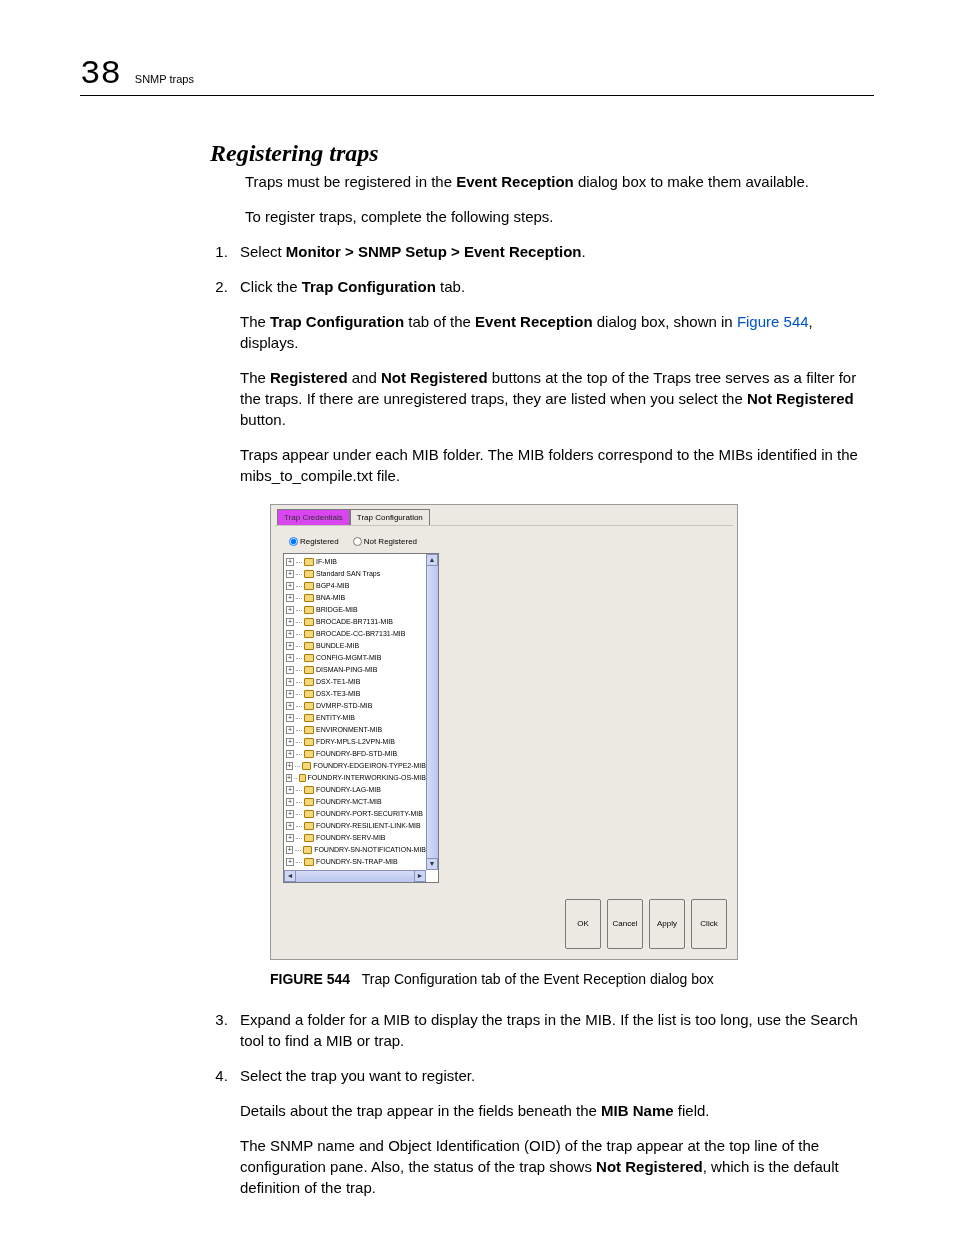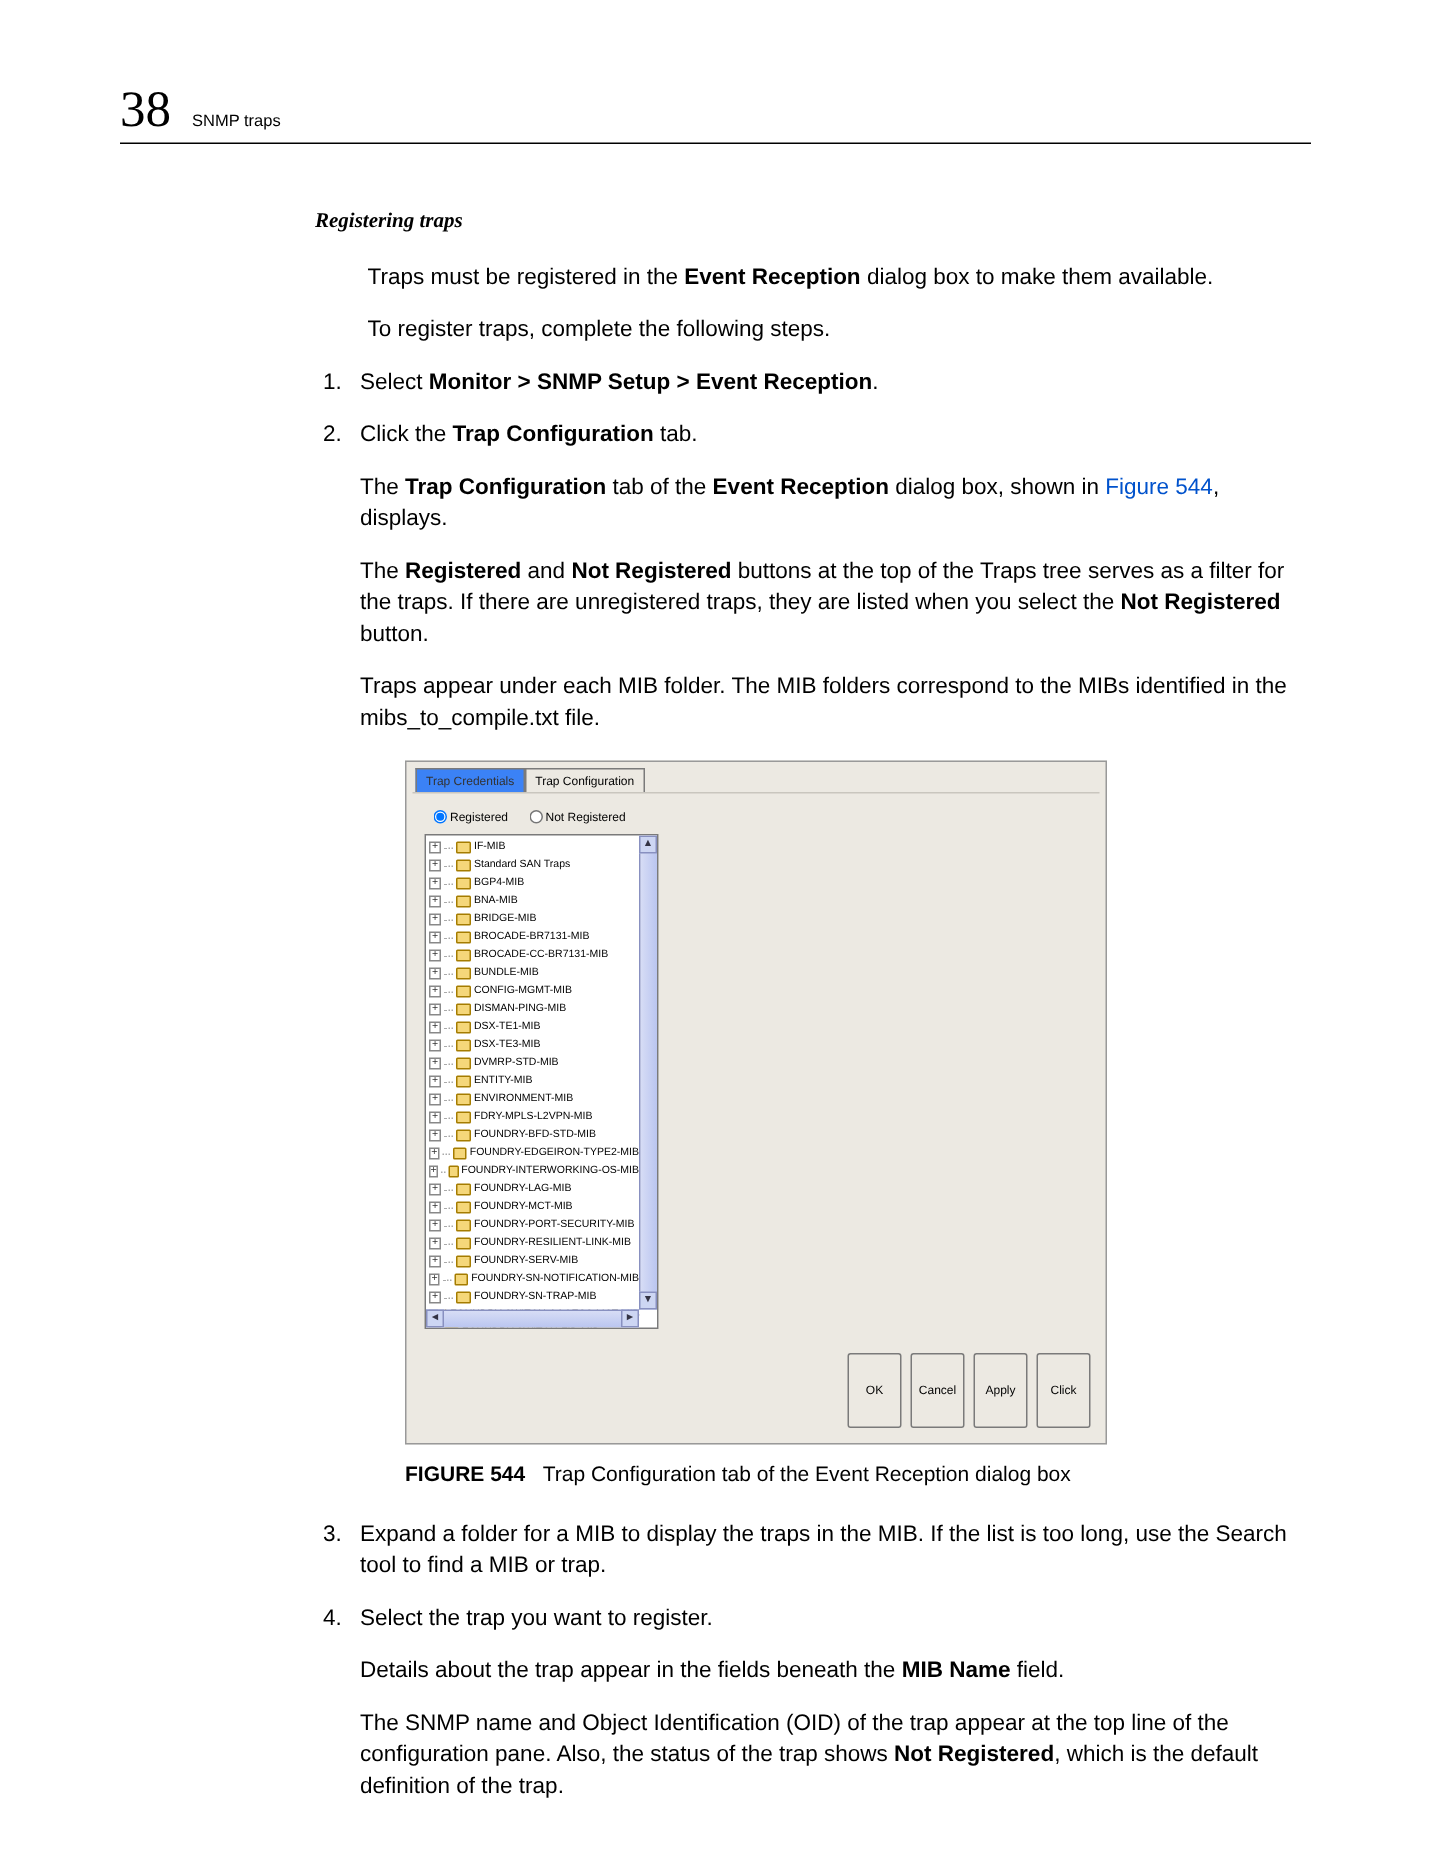--- a/index.html
+++ b/index.html
@@ -17,33 +17,33 @@
     display: flex;
     align-items: baseline;
     border-bottom: 1px solid #000;
     padding-bottom: 2px;
     margin-bottom: 44px;
   }
   .page-number {
     font-size: 34px;
     font-weight: 400;
     margin-right: 14px;
-    font-family: Liberation Serif, serif;
+    font-family: Liberation Mono, monospace;
   }
   .header-title {
     font-size: 11px;
   }
   .content {
     margin-left: 130px;
   }
   .section-title {
     font-style: italic;
     font-weight: bold;
-    font-size: 14px;
-    margin-bottom: 18px;
+    font-size: 24px;
+    margin-bottom: 4px;
     font-family: "Times New Roman", serif;
   }
   .para {
     font-size: 15px;
     line-height: 1.4;
     margin-bottom: 14px;
     margin-left: 35px;
   }
   .bold { font-weight: bold; }
   ol.steps {
@@ -79,21 +79,21 @@
     font-size: 8px;
   }
   .tab {
     border: 1px solid #7a7a7a;
     border-bottom: none;
     padding: 2px 6px;
     background: #ece9e2;
   }
   .tab.inactive {
     color: #333;
-    background: #3b82f6;
+    background: #d946ef;
   }
   .radio-row {
     display: flex;
     gap: 14px;
     padding: 10px 12px 6px 14px;
     font-size: 8px;
     align-items: center;
     border-top: 1px solid #c9c6be;
     margin: 0 4px;
     background: #ece9e2;

